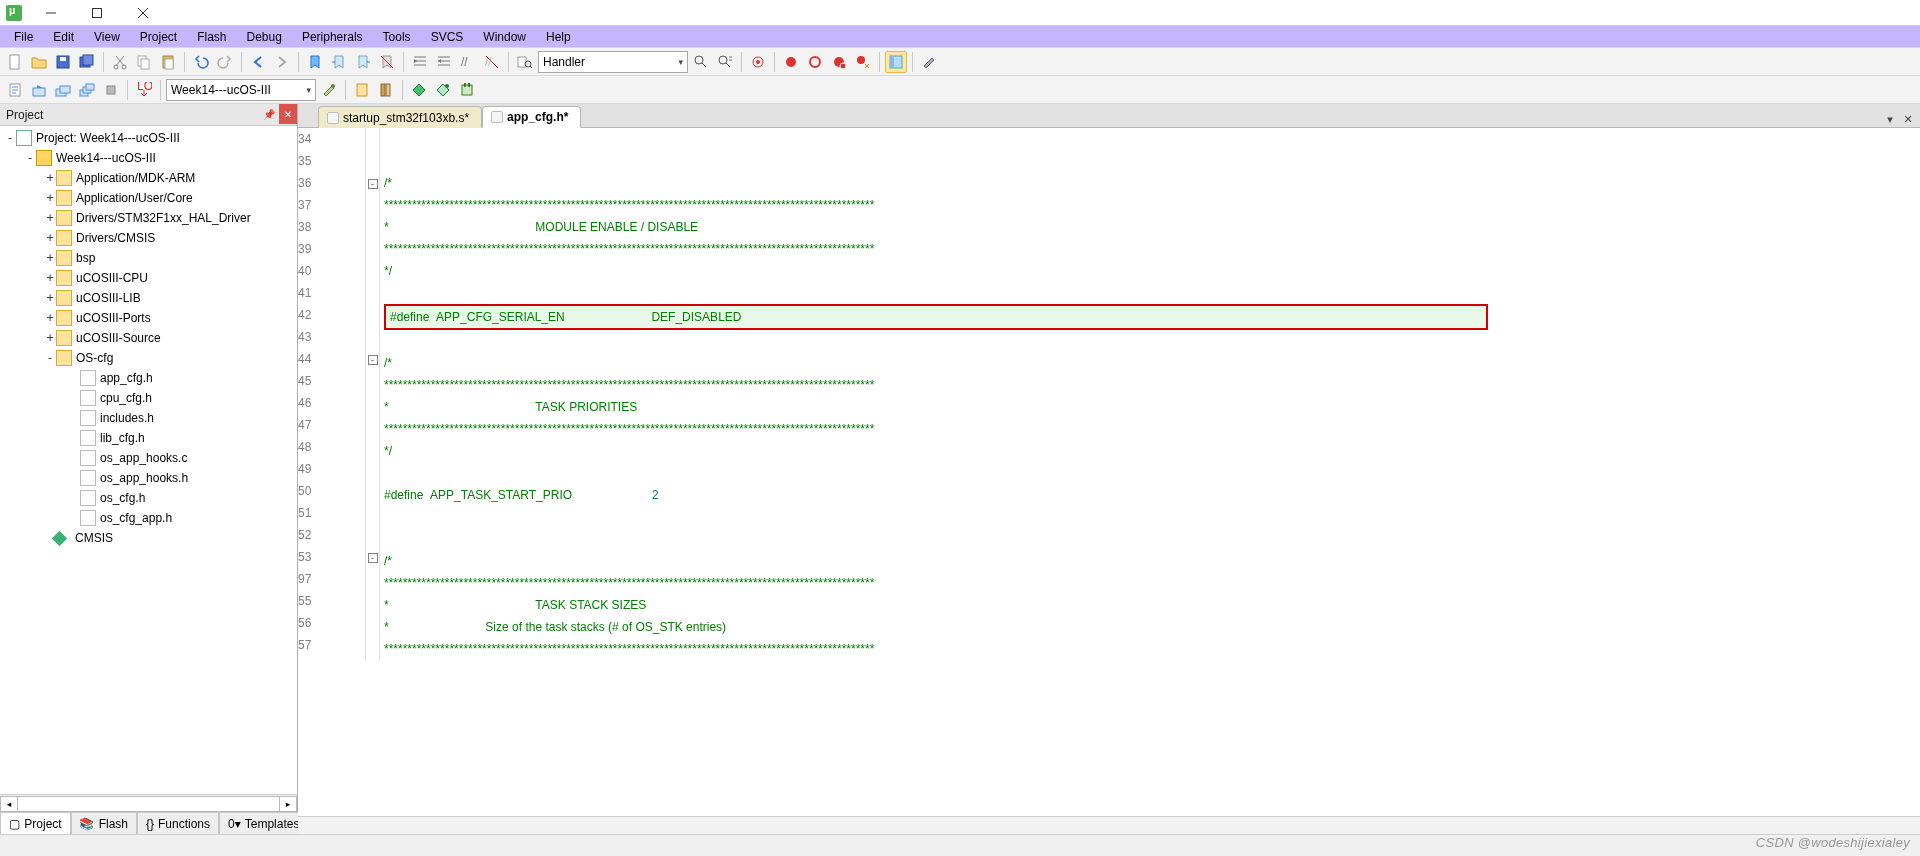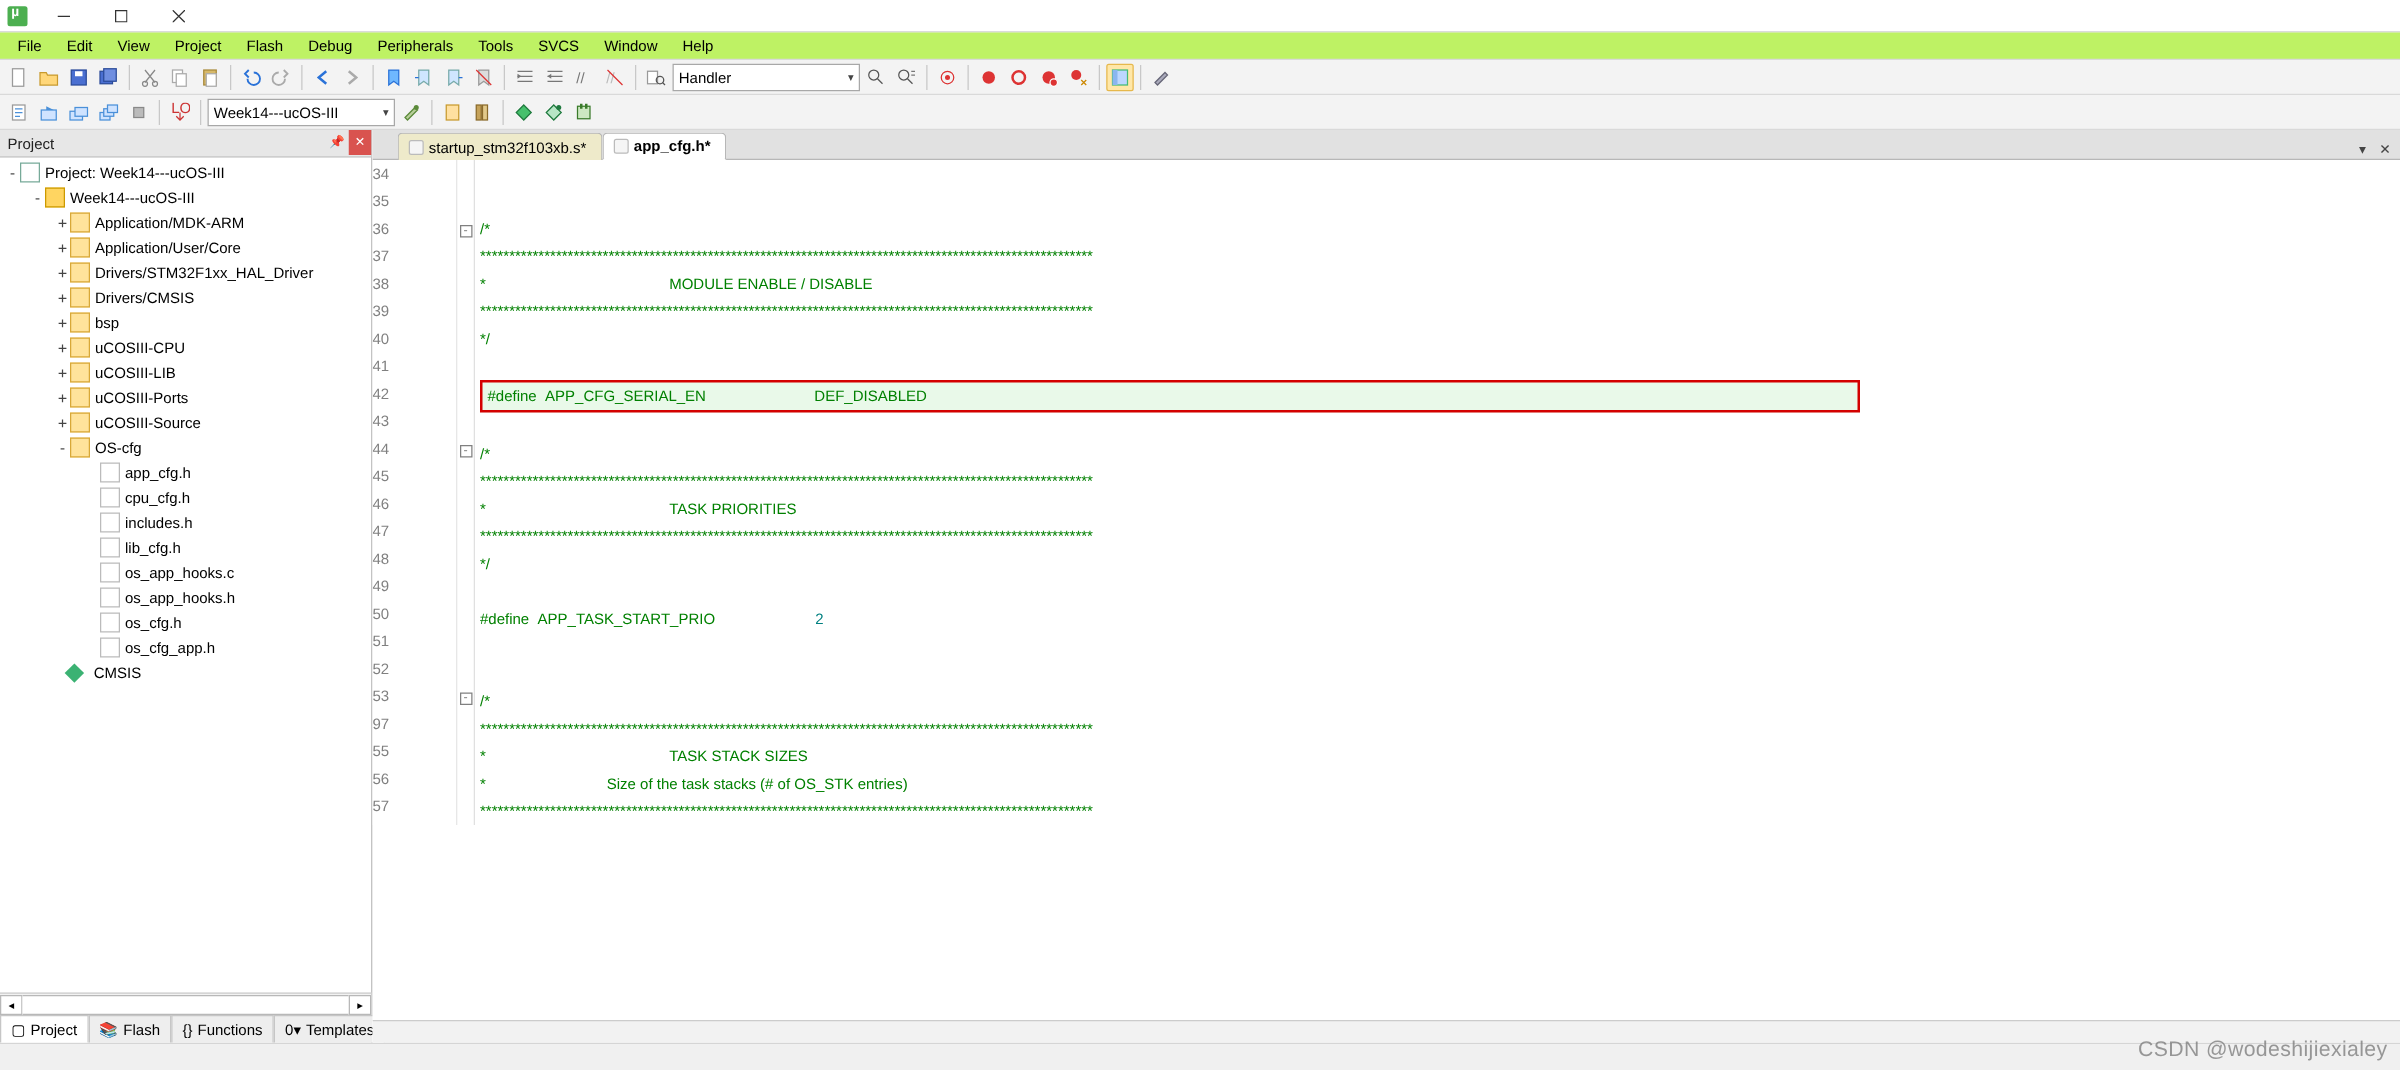--- a/index.html
+++ b/index.html
@@ -8,21 +8,21 @@
 
 .titlebar { height:26px; display:flex; align-items:center; background:#fff; border-bottom:1px solid #d0d0d0; }
 .titlebar .app-icon { width:16px; height:16px; margin:0 6px; background:#4caf50; border-radius:2px; position:relative; }
 .titlebar .app-icon::after { content:"µ"; position:absolute; left:3px; top:-1px; color:#fff; font-weight:bold; font-size:11px; }
 .titlebar .title { flex:1; white-space:nowrap; overflow:hidden; }
 .titlebar .win-btns { display:flex; }
 .titlebar .win-btn { width:46px; height:26px; display:flex; align-items:center; justify-content:center; color:#333; }
 .titlebar .win-btn svg { width:10px; height:10px; }
 
 
-.menubar { height:22px; display:flex; align-items:center; background:#bef264; padding:0 4px; border-bottom:1px solid #d9d9d9; }
+.menubar { height:22px; display:flex; align-items:center; background:#c4b5fd; padding:0 4px; border-bottom:1px solid #d9d9d9; }
 .menubar .menu-item { padding:2px 10px; cursor:default; }
 
 
 .toolbar { height:28px; display:flex; align-items:center; padding:0 4px; background:#f3f3f3; border-bottom:1px solid #d9d9d9; gap:2px; }
 .toolbar .tb-btn { width:22px; height:22px; display:flex; align-items:center; justify-content:center; border:1px solid transparent; border-radius:2px; }
 .toolbar .tb-btn.active { border-color:#e6b84c; background:#ffe7a8; }
 .toolbar .sep { width:1px; height:20px; background:#c8c8c8; margin:0 3px; }
 .toolbar .combo { height:22px; border:1px solid #a8a8a8; background:#fff; display:flex; align-items:center; padding:0 4px; min-width:130px; }
 .toolbar .combo .arrow { margin-left:auto; font-size:9px; color:#444; }
 .toolbar .ico { width:16px; height:16px; }
@@ -71,21 +71,21 @@
 .code { display:flex; font-family:Consolas,"Courier New",monospace; font-size:18px; line-height:22px; }
 .gutter { width:68px; background:#fff; border-right:1px solid #e0e0e0; padding-right:8px; color:#808080; user-select:none; }
 .foldcol { width:14px; background:#fff; border-right:1px solid #e0e0e0; color:#808080; font-size:10px; text-align:center; user-select:none; }
 .foldcol span { display:inline-block; width:10px; height:10px; border:1px solid #808080; line-height:8px; text-align:center; font-size:10px; margin-top:6px; }
 .codelines { flex:1; padding-left:4px; white-space:pre; color:#008000; }
 .codelines .row42wrap { display:inline-block; border:2px solid #d40000; background:#e9f9e9; padding:0 4px; min-width:1104px; }
 .codelines .num { color:#008080; }
 .hscroll-editor { height:18px; background:#f2f2f2; border-top:1px solid #ccc; }
 
 
-.watermark { position:absolute; right:10px; bottom:6px; color:rgba(120,120,120,0.75); font-size:17px; letter-spacing:0.3px; pointer-events:none; }
+.watermark { position:absolute; right:10px; bottom:6px; color:rgba(120,120,120,0.75); font-size:13px; letter-spacing:0.3px; pointer-events:none;font-style:italic; }
 </style>
 </head>
 <body>
 
 <div class="titlebar">
   <span class="app-icon"></span>
   <div class="win-btns">
     <div class="win-btn">
         <svg viewBox="0 0 10 10">
           <path d="M0 5h10" stroke="#333" stroke-width="1"></path>

